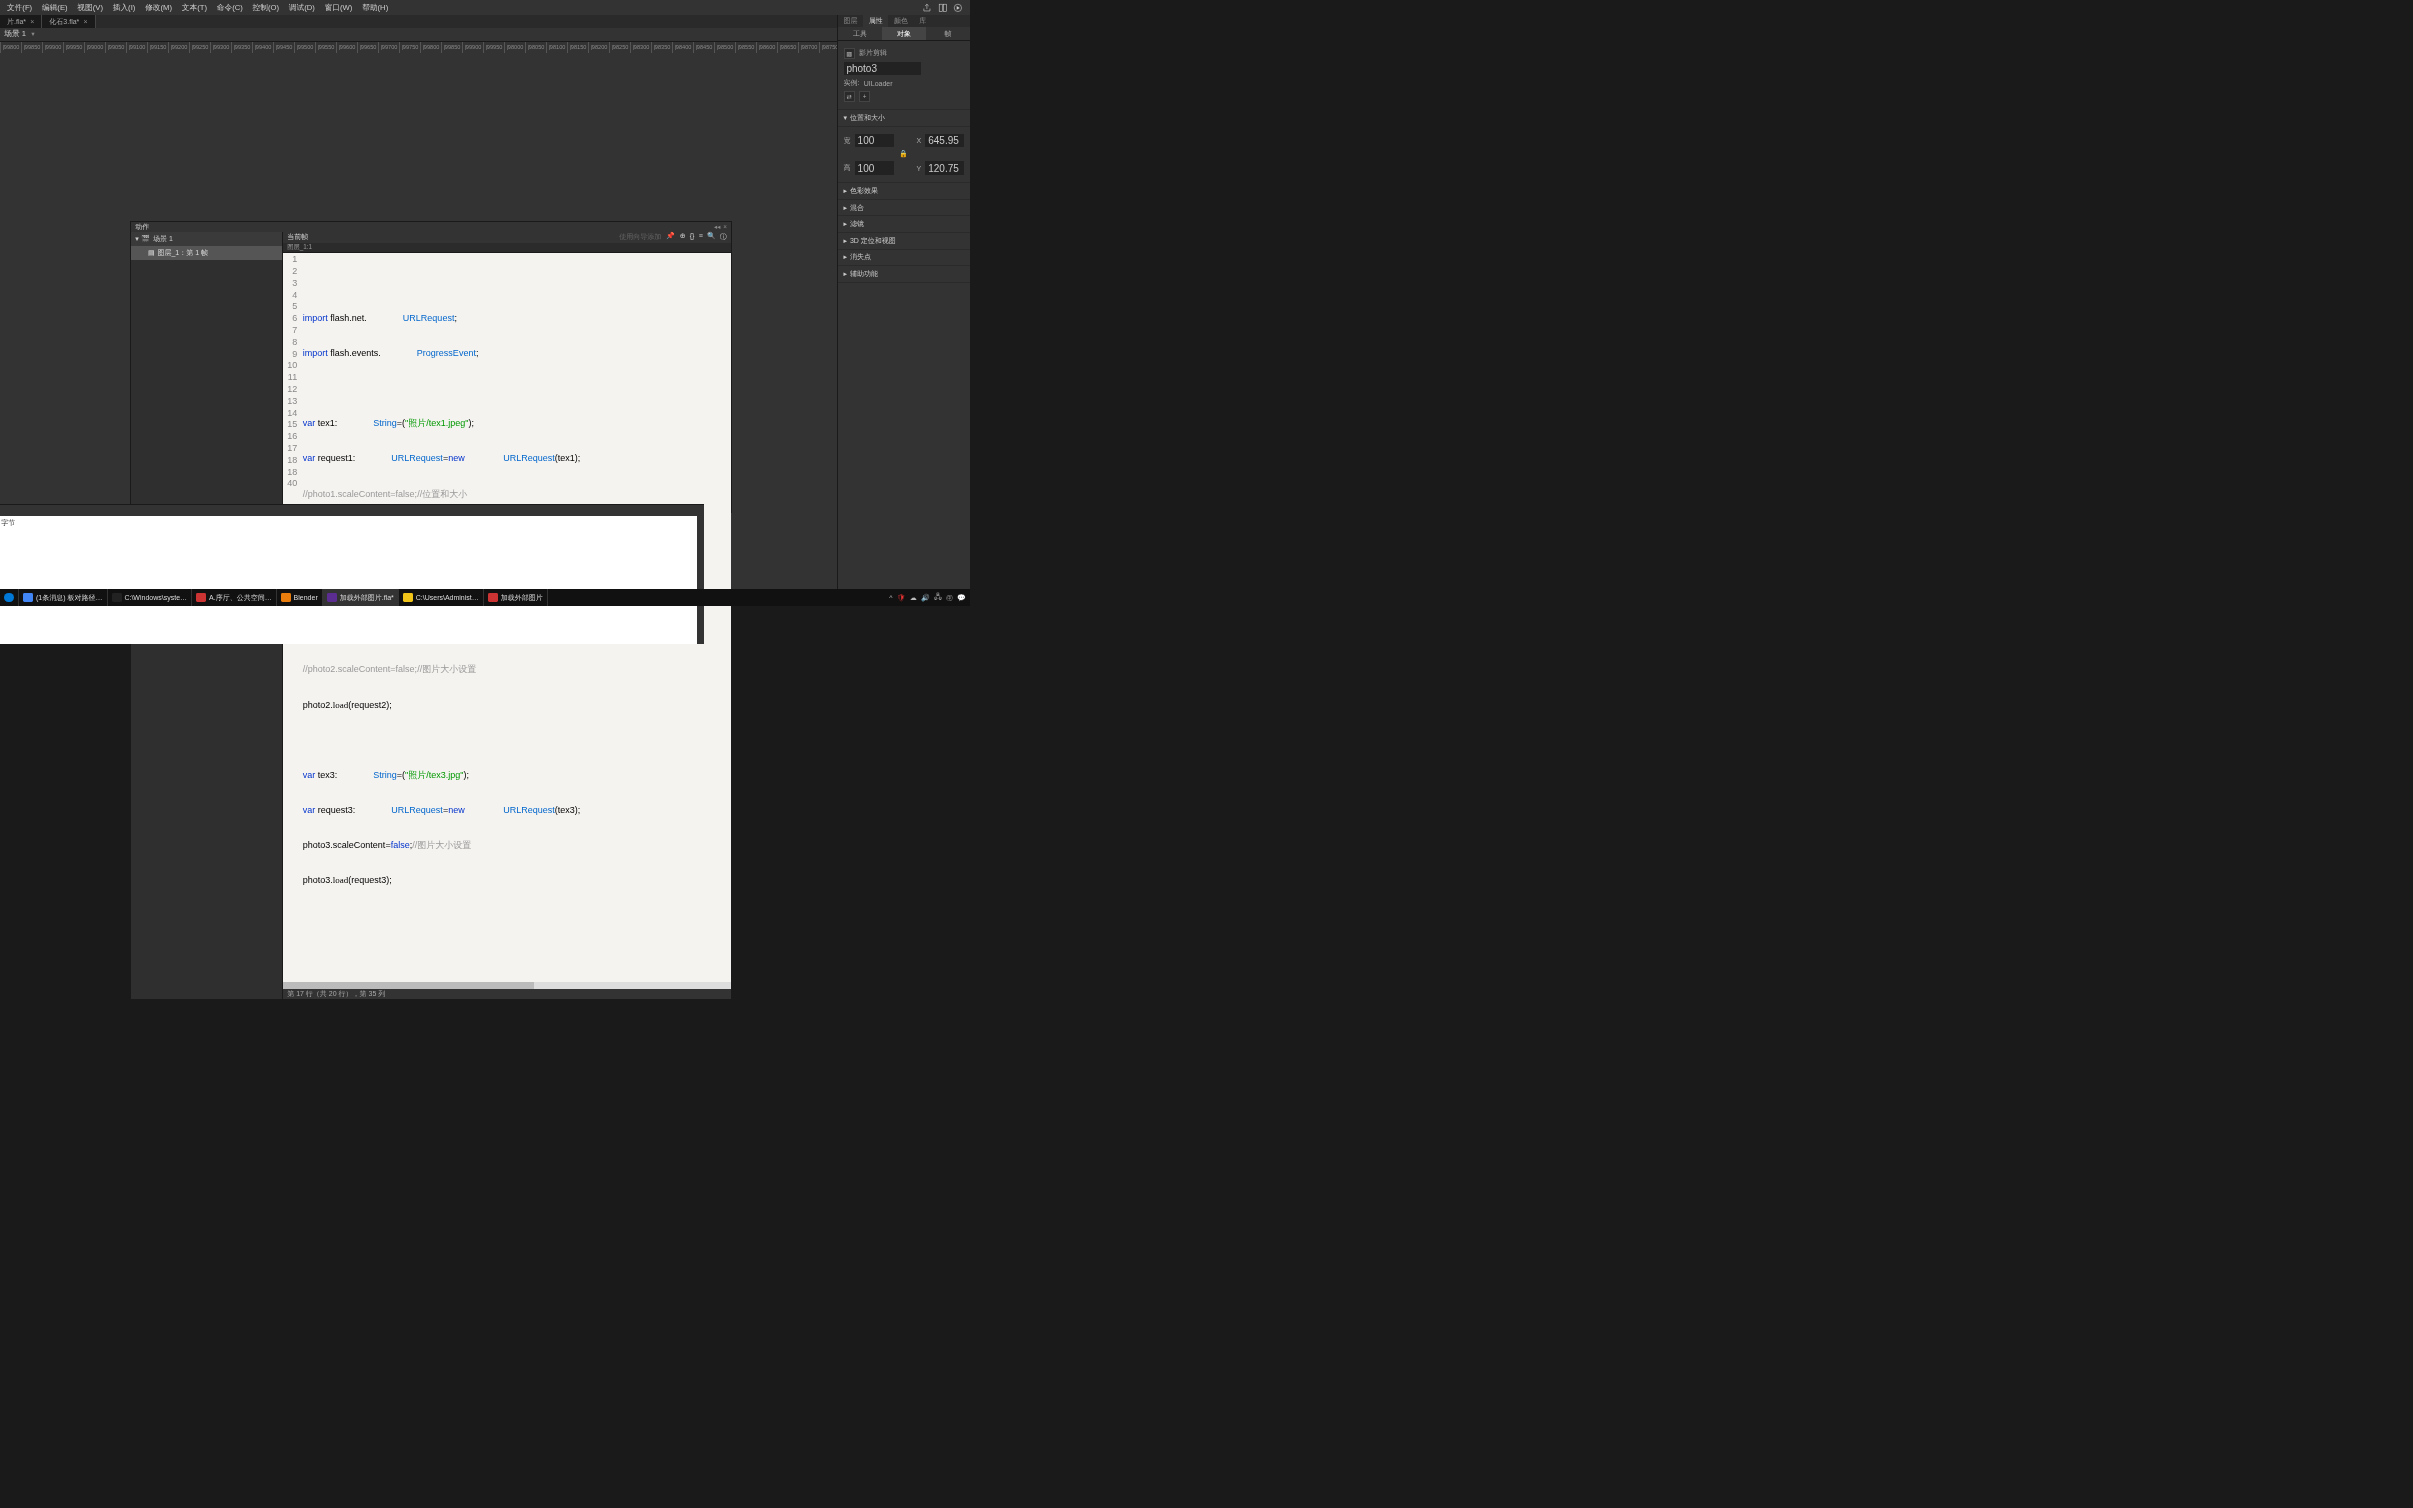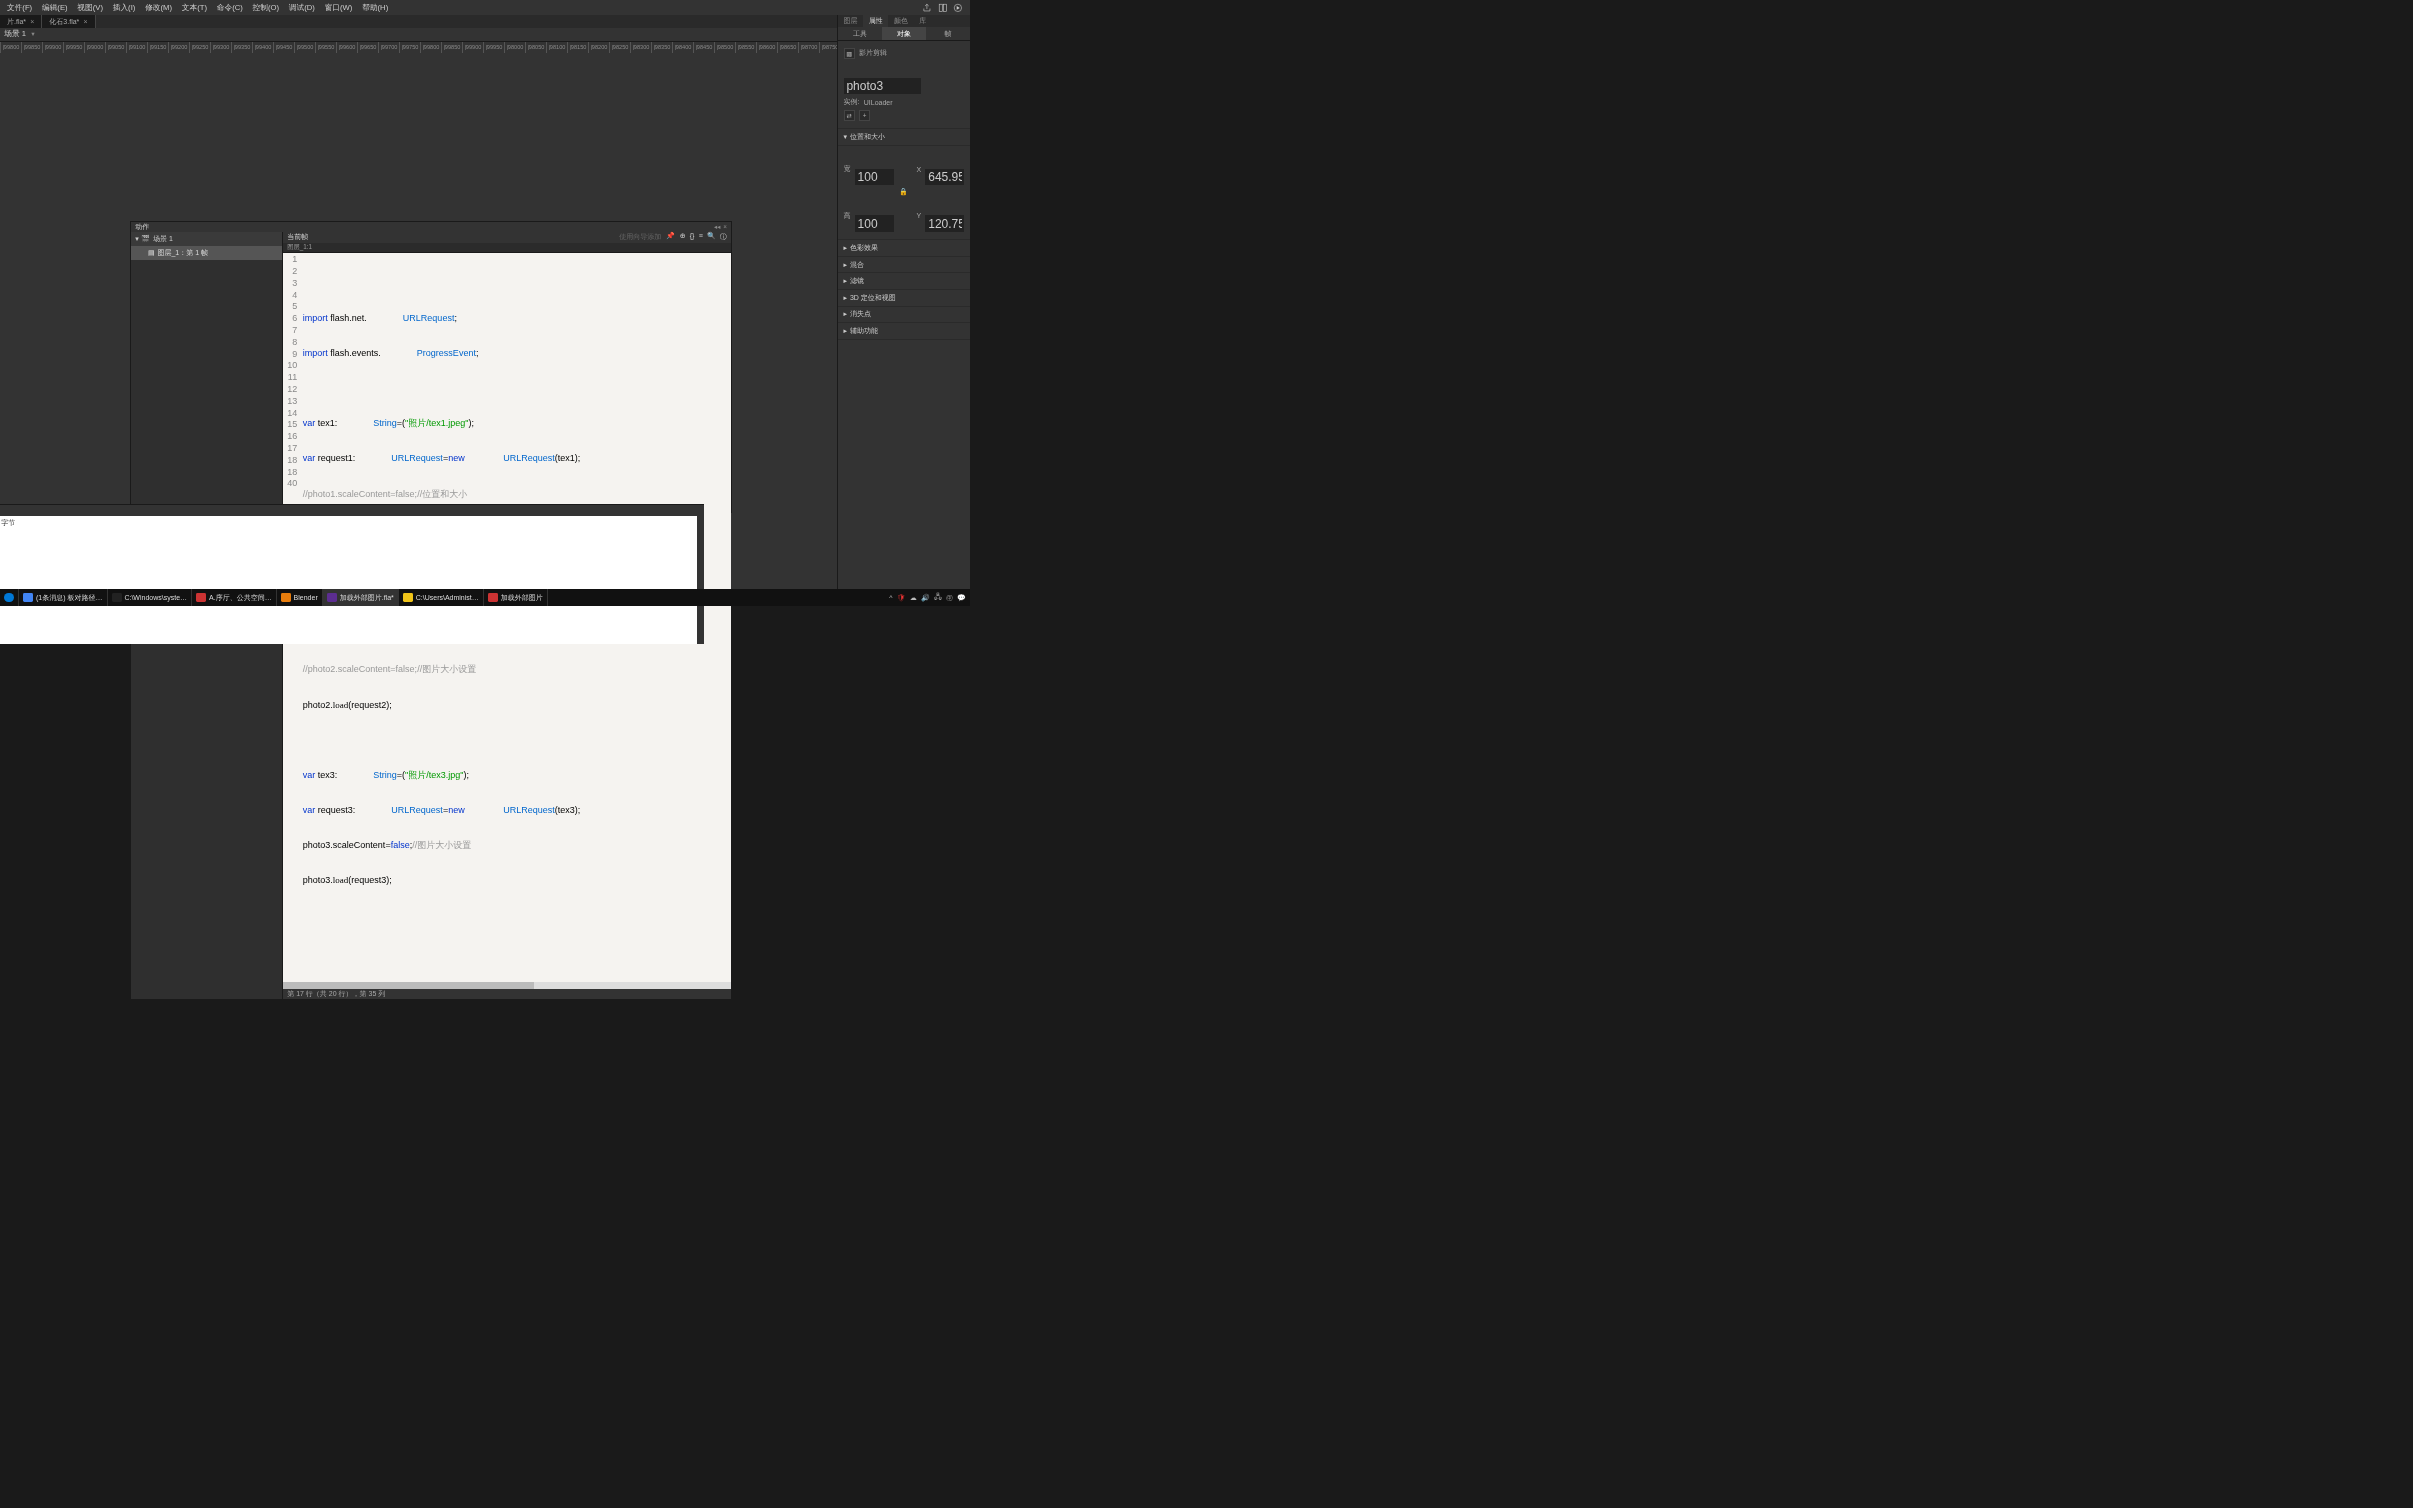--- a/index.html
+++ b/index.html
@@ -63,21 +63,21 @@
 
 .right-panel { position: absolute; right: 0; top: 15.4px; bottom: 17px; width: 133px; background: #333; border-left: 0.7px solid #1a1a1a; }
 .rp-tabs { height: 11.2px; display: flex; background: #2b2b2b; font-size: 7px; }
 .rp-tab { padding: 0.7px 5.6px; color: #888; }
 .rp-tab.active { background: #333; color: #ccc; }
 .rp-subtabs { height: 14px; display: flex; background: #333; border-bottom: 0.7px solid #1a1a1a; }
 .rp-subtab { flex: 1; text-align: center; line-height: 14px; font-size: 7px; color: #aaa; }
 .rp-subtab.active { background: #444; color: #fff; }
 .rp-section { padding: 4.2px 5.6px; border-bottom: 0.7px solid #2a2a2a; }
 .rp-row { display: flex; align-items: center; gap: 4.2px; margin: 2.8px 0; font-size: 7px; color: #aaa; }
-.rp-input { background: #222; color: #ccc; padding: 1.4px 2.8px; font-size: 12px; border: none; width: 39px; margin-top: 16px; }
+.rp-input { background: #222; color: #ccc; padding: 1.4px 2.8px; font-size: 10px; border: none; width: 39px; }
 .rp-input.wide { width: 77px; }
 .rp-label-icon { width: 11.2px; height: 11.2px; background: #2a2a2a; border: 0.7px solid #444; display: flex; align-items: center; justify-content: center; font-size: 6.3px; }
 .rp-collapse { display: flex; align-items: center; gap: 2.8px; padding: 2.8px 5.6px; font-size: 7px; color: #ccc; border-bottom: 0.7px solid #2a2a2a; cursor: pointer; }
 .lock-icon { width: 8.4px; height: 8.4px; color: #888; display:flex; align-items:center; justify-content:center; }
 
 .taskbar { position: absolute; left: 0; right: 0; bottom: 0; height: 17px; background: #111; display: flex; align-items: center; }
 .task-item { height: 17px; display: flex; align-items: center; gap: 2.8px; padding: 0 4.2px; font-size: 7px; color: #ddd; border-right: 0.7px solid #333; }
 .task-item .ticon { width: 9.8px; height: 9.8px; border-radius: 1.4px; }
 .task-item.active { background: #333; }
 .tray { margin-left: auto; display: flex; align-items: center; gap: 4.2px; padding: 0 4.2px; font-size: 7px; color: #bbb; }

